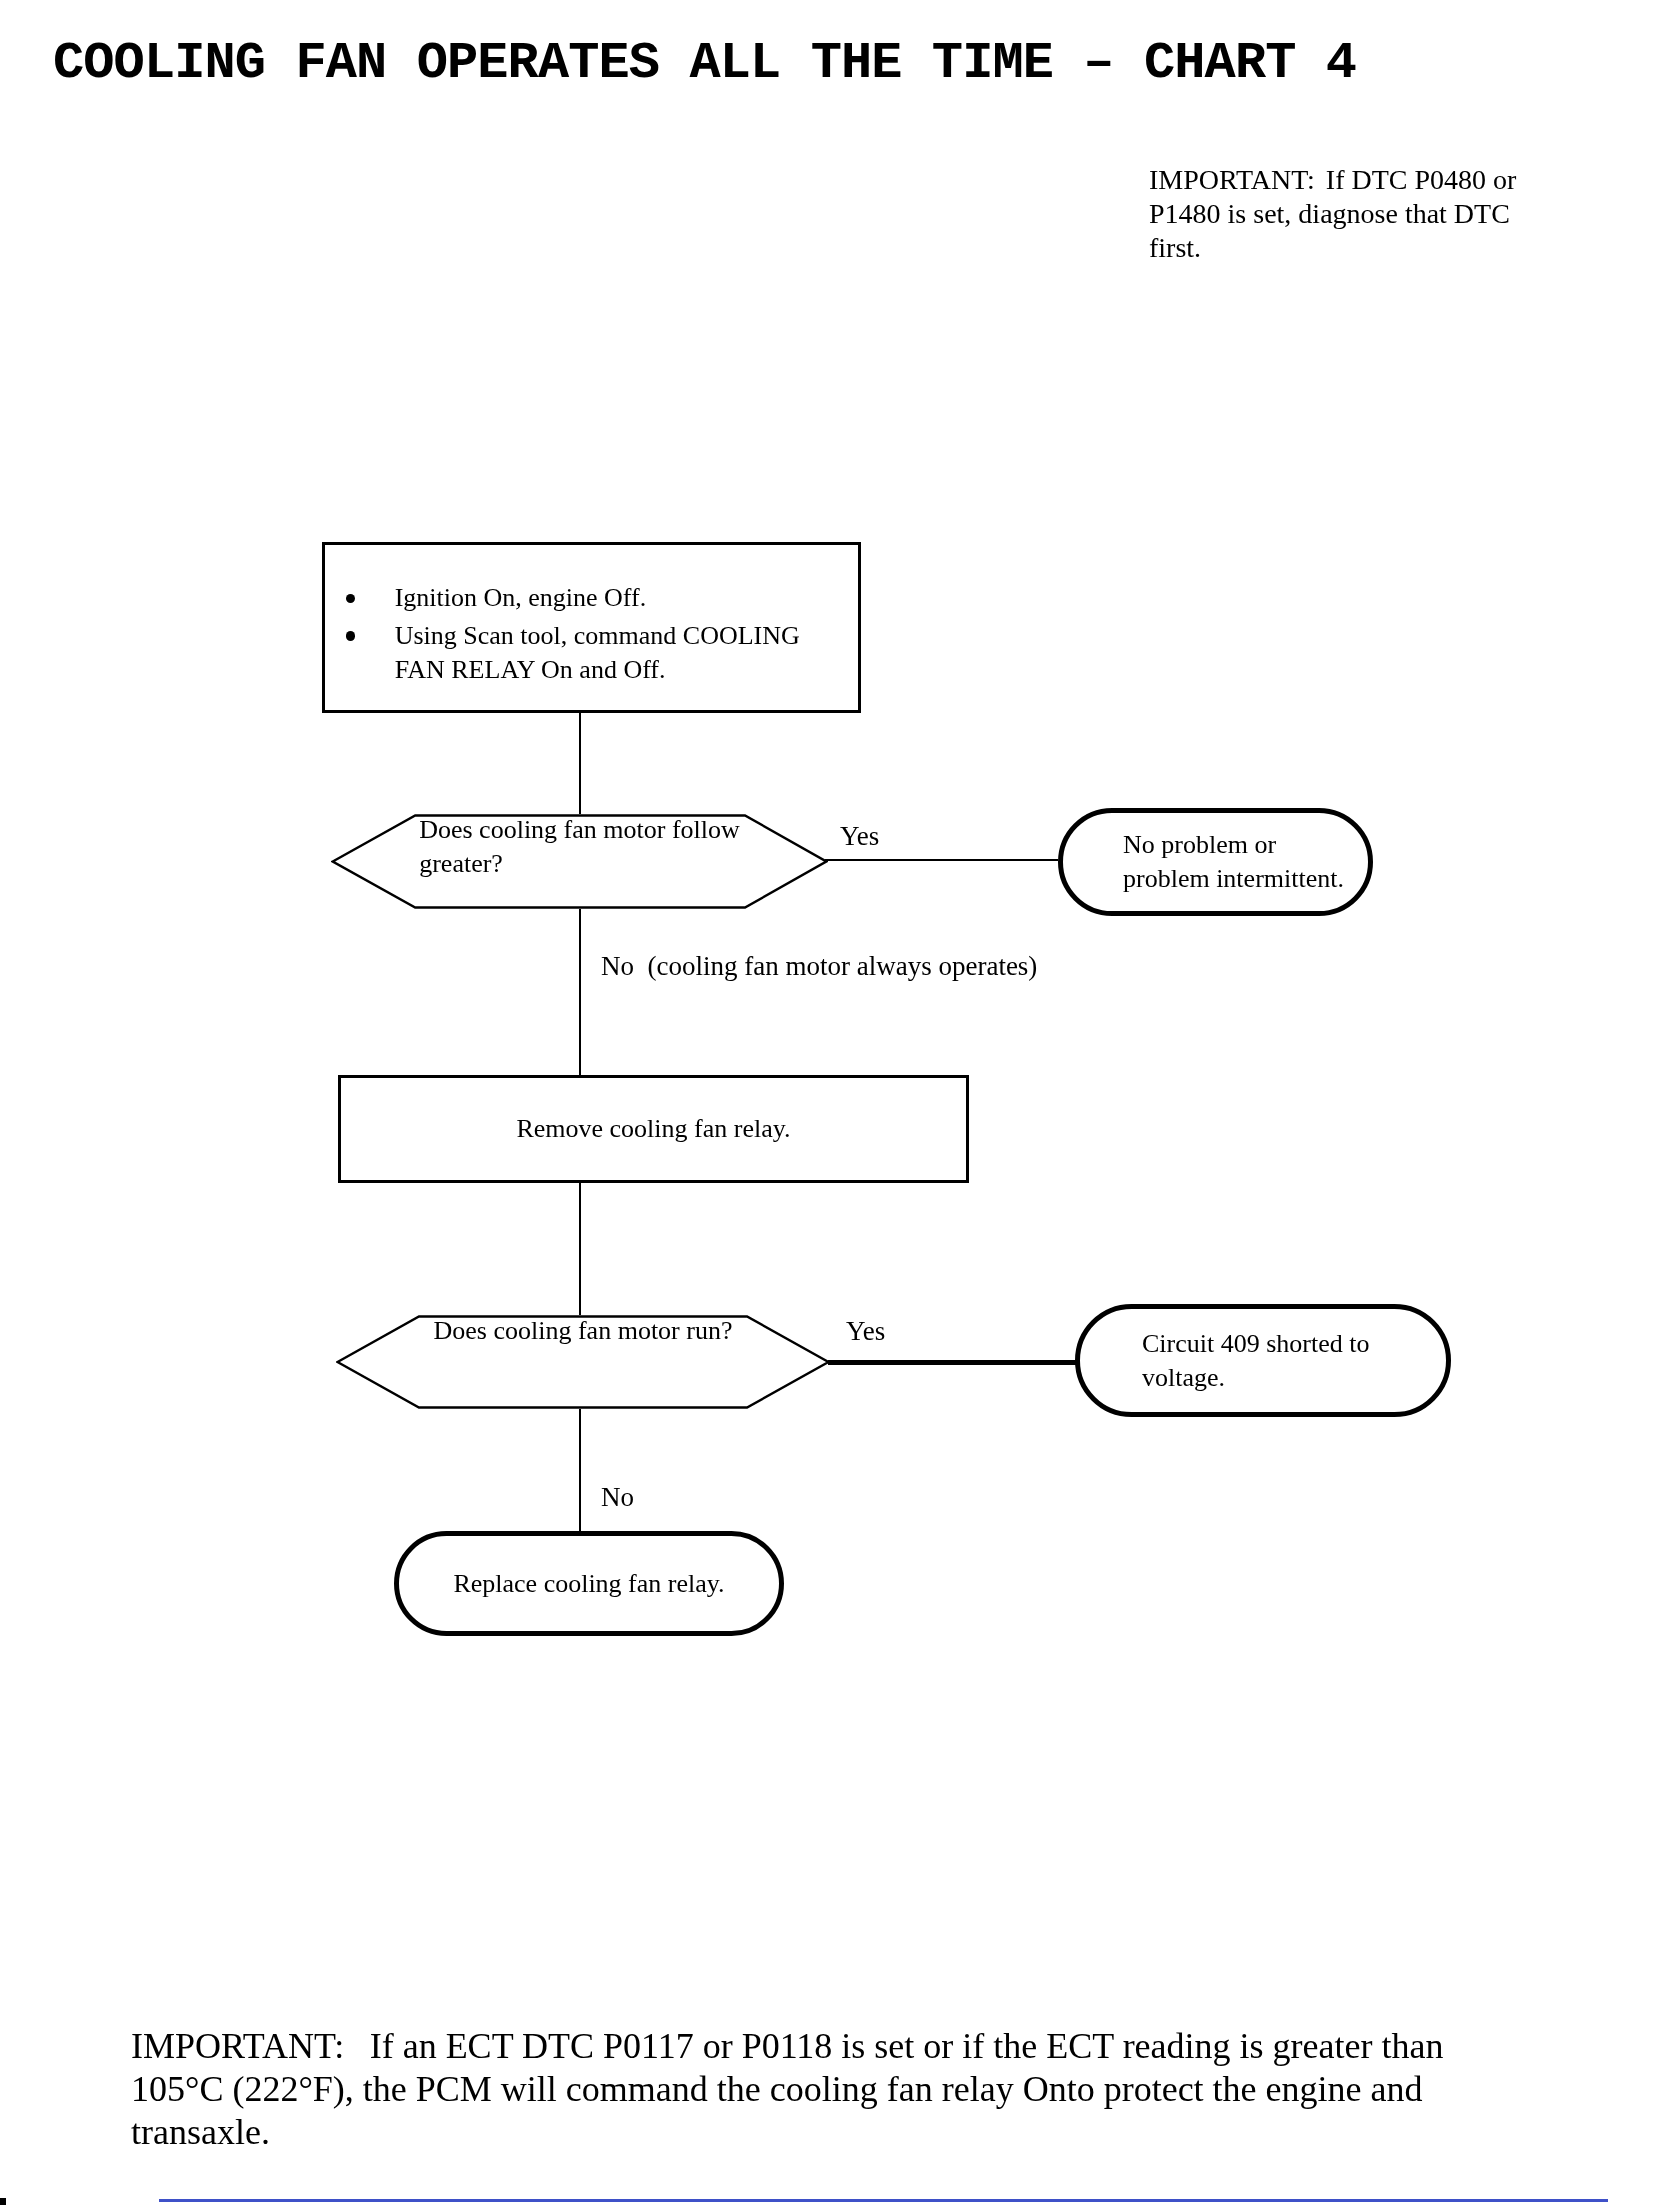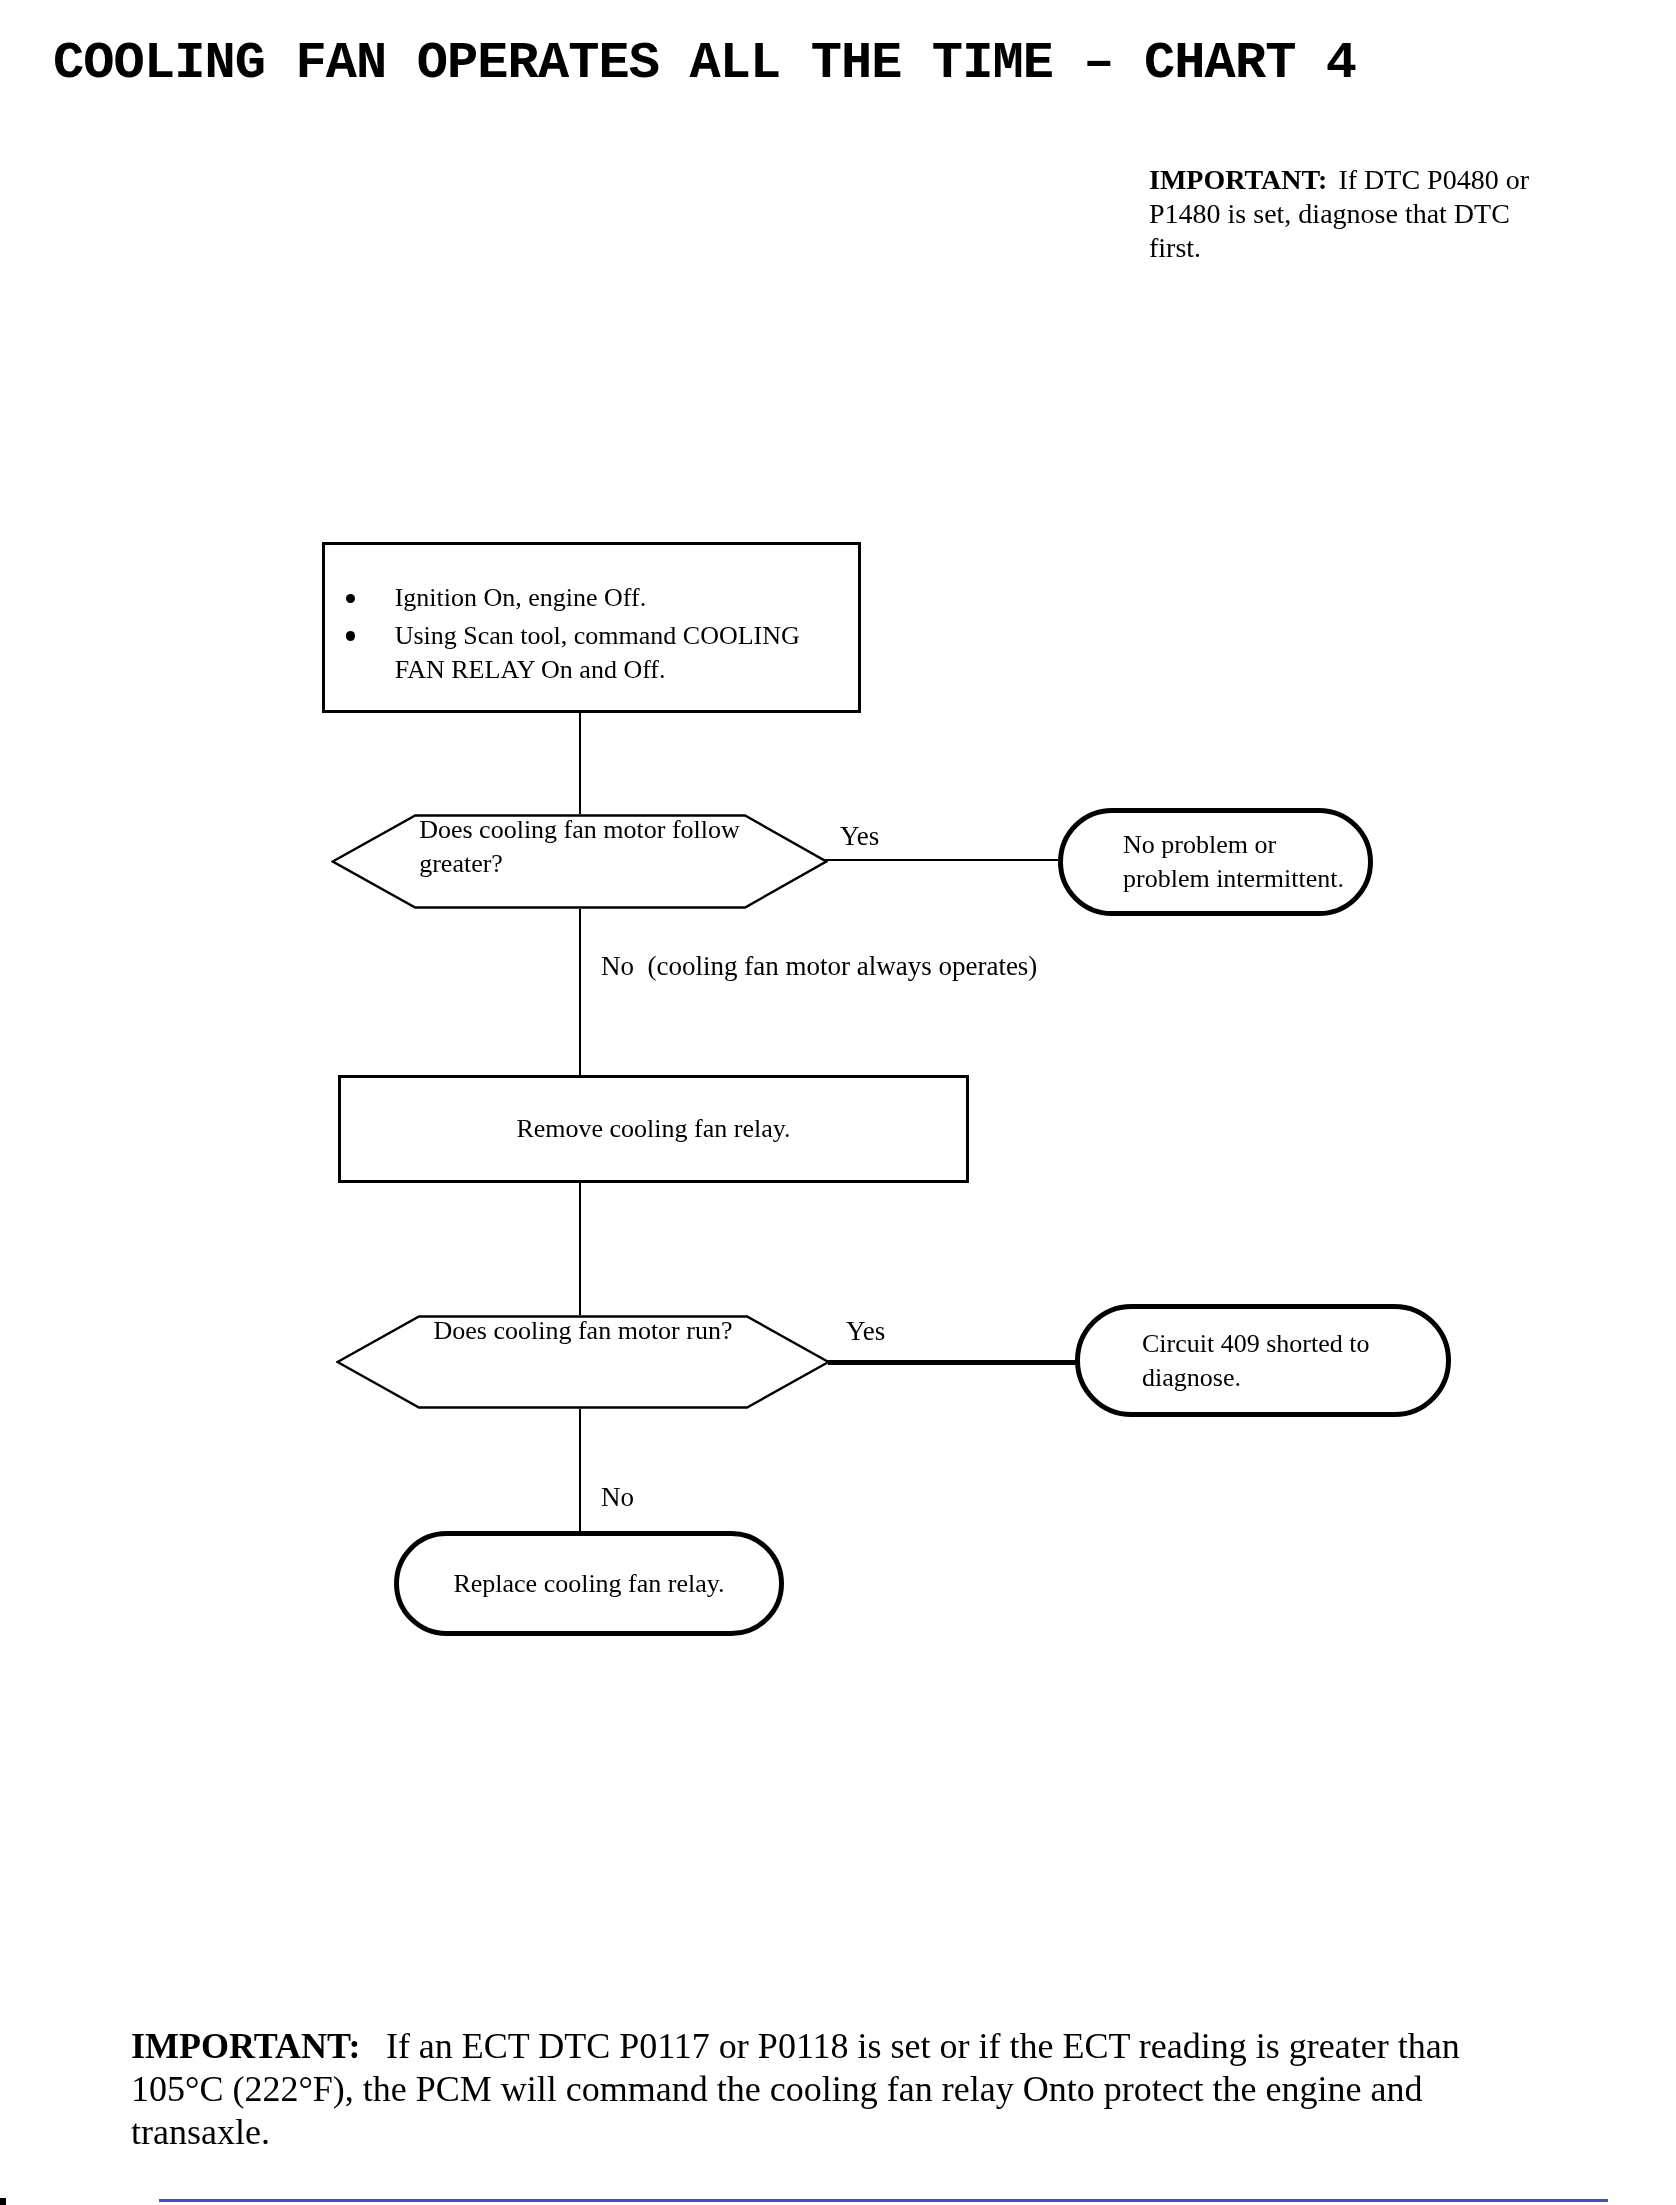--- a/index.html
+++ b/index.html
@@ -20,21 +20,21 @@
     font-weight:bold;
     font-size:52px;
     letter-spacing:-0.9px;
     white-space:nowrap;
   }
 
   
   .note{font-size:28px;line-height:34px;}
   #top-note{left:1149px;top:163px;width:468px;}
   #bottom-note{left:131px;top:1983px;width:1362px;font-size:36px;line-height:43px;margin-top:42px;}
-  .note b{font-weight:bold;}
+  .note b{font-weight:normal;}
   #top-note .note-label{margin-right:11px;}
   #bottom-note .note-label{margin-right:25.5px;}
 
   
   .rect-node{border:3px solid #000;background:#fff;}
   .pill-node{border:5.5px solid #000;background:#fff;display:flex;flex-direction:column;justify-content:center;}
   .flowtext{font-size:26px;line-height:34px;}
 
   #start-box{left:322px;top:542px;width:539px;height:171px;padding:36px 12px 0 20.7px;}
   .bullet-row{display:flex;margin-bottom:3.6px;}
@@ -133,21 +133,21 @@
     <div class="hex-text flowtext">
       <div>Does cooling fan motor run?</div>
     </div>
   </div>
 
   <div class="abs branch-label" style="left:846px;top:1316px;">Yes</div>
   <div class="abs hline" style="left:828px;top:1360px;width:248px;height:4.9px;"></div>
 
   <div id="terminal-circuit409" class="abs pill-node flowtext">
     <div>Circuit 409 shorted to</div>
-    <div>diagnose.</div>
+    <div>voltage.</div>
   </div>
 
   <div class="abs vline" style="left:579px;top:1409px;width:2.4px;height:124px;"></div>
   <div class="abs branch-label" style="left:601px;top:1482px;font-size:27px;">No</div>
 
   <div id="terminal-replace" class="abs pill-node flowtext">
     <div>Replace cooling fan relay.</div>
   </div>
 
   <div id="bottom-note" class="abs note">

